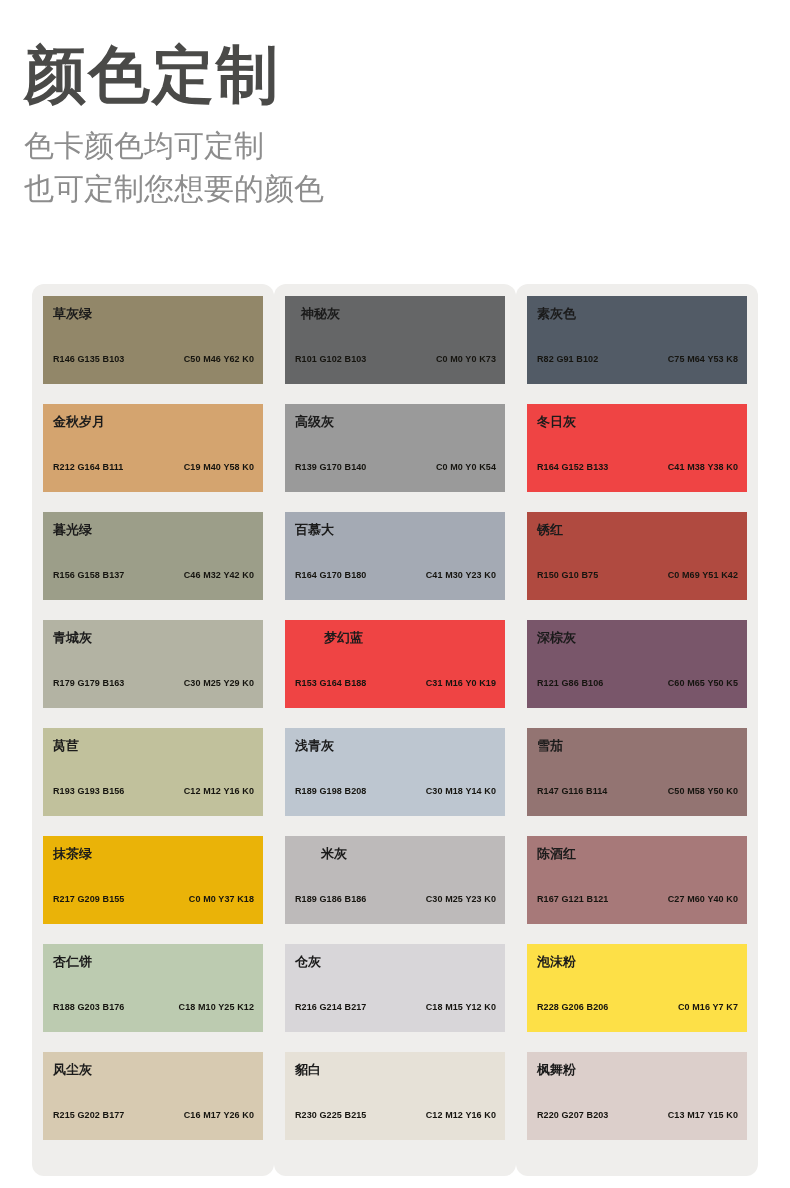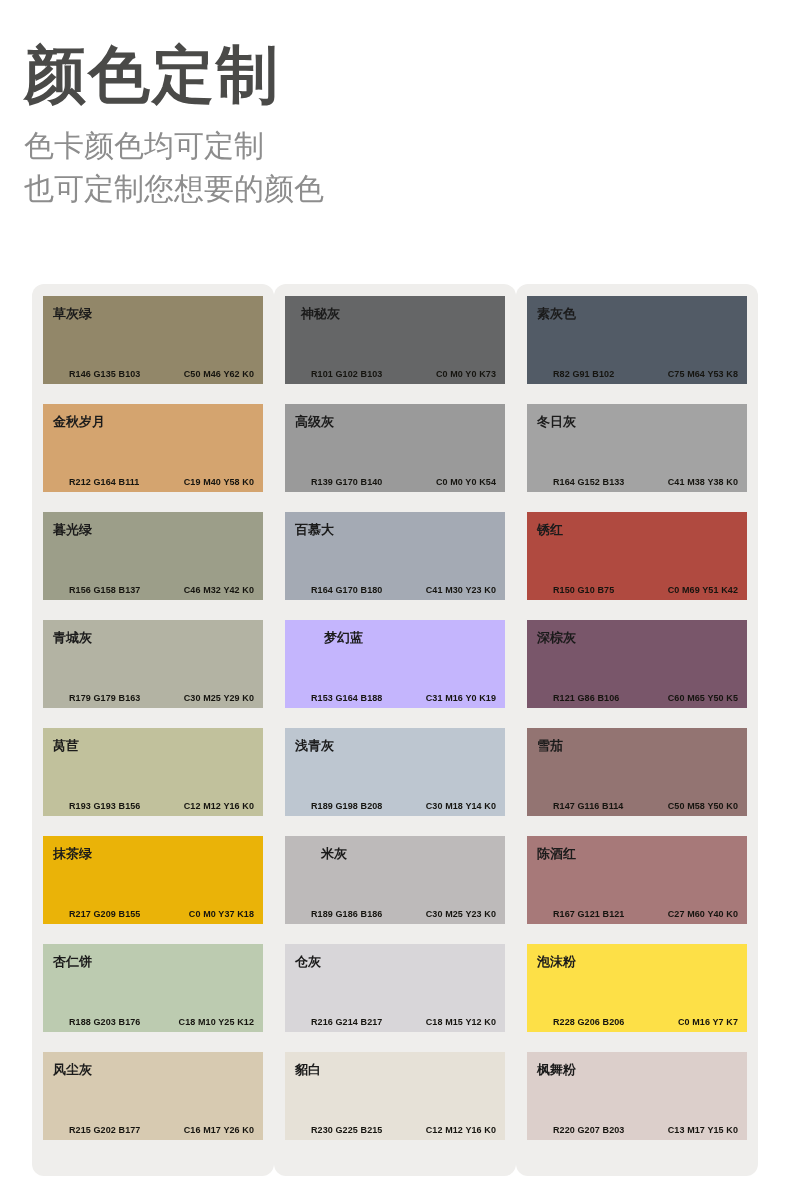--- a/index.html
+++ b/index.html
@@ -66,25 +66,24 @@
   .swatch-name {
     font-size: 13px;
     font-weight: bold;
     color: #1b1b1b;
     line-height: 1;
   }
   .swatch-codes {
     position: absolute;
     left: 10px;
     right: 9px;
-    bottom: 5px;
+    bottom: 20px;
     display: flex;
     justify-content: space-between;
     align-items: flex-end;
-    margin-left: 16px;
   }
   .swatch-rgb, .swatch-cmyk {
     font-size: 9px;
     font-weight: bold;
     color: #15140f;
     letter-spacing: 0.1px;
     white-space: nowrap;
   }
 </style>
 </head>
@@ -175,21 +174,21 @@
             <span class="swatch-cmyk">C0 M0 Y0 K54</span>
           </div>
         </div>
         <div class="swatch" style="background: rgb(164, 170, 180);">
           <div class="swatch-name">百慕大</div>
           <div class="swatch-codes">
             <span class="swatch-rgb">R164 G170 B180</span>
             <span class="swatch-cmyk">C41 M30 Y23 K0</span>
           </div>
         </div>
-        <div class="swatch" style="background: #c4b5fd; padding-left: 39px;">
+        <div class="swatch" style="background: #ef4444; padding-left: 39px;">
           <div class="swatch-name">梦幻蓝</div>
           <div class="swatch-codes">
             <span class="swatch-rgb">R153 G164 B188</span>
             <span class="swatch-cmyk">C31 M16 Y0 K19</span>
           </div>
         </div>
         <div class="swatch" style="background: rgb(189, 198, 208);">
           <div class="swatch-name">浅青灰</div>
           <div class="swatch-codes">
             <span class="swatch-rgb">R189 G198 B208</span>
@@ -221,21 +220,21 @@
     </div>
     <div class="palette-card">
       <div class="swatch-list">
         <div class="swatch" style="background: rgb(82, 91, 102);">
           <div class="swatch-name">素灰色</div>
           <div class="swatch-codes">
             <span class="swatch-rgb">R82 G91 B102</span>
             <span class="swatch-cmyk">C75 M64 Y53 K8</span>
           </div>
         </div>
-        <div class="swatch" style="background: #a3a3a3;">
+        <div class="swatch" style="background: #ef4444;">
           <div class="swatch-name">冬日灰</div>
           <div class="swatch-codes">
             <span class="swatch-rgb">R164 G152 B133</span>
             <span class="swatch-cmyk">C41 M38 Y38 K0</span>
           </div>
         </div>
         <div class="swatch" style="background: rgb(176, 74, 64);">
           <div class="swatch-name">锈红</div>
           <div class="swatch-codes">
             <span class="swatch-rgb">R150 G10 B75</span>

